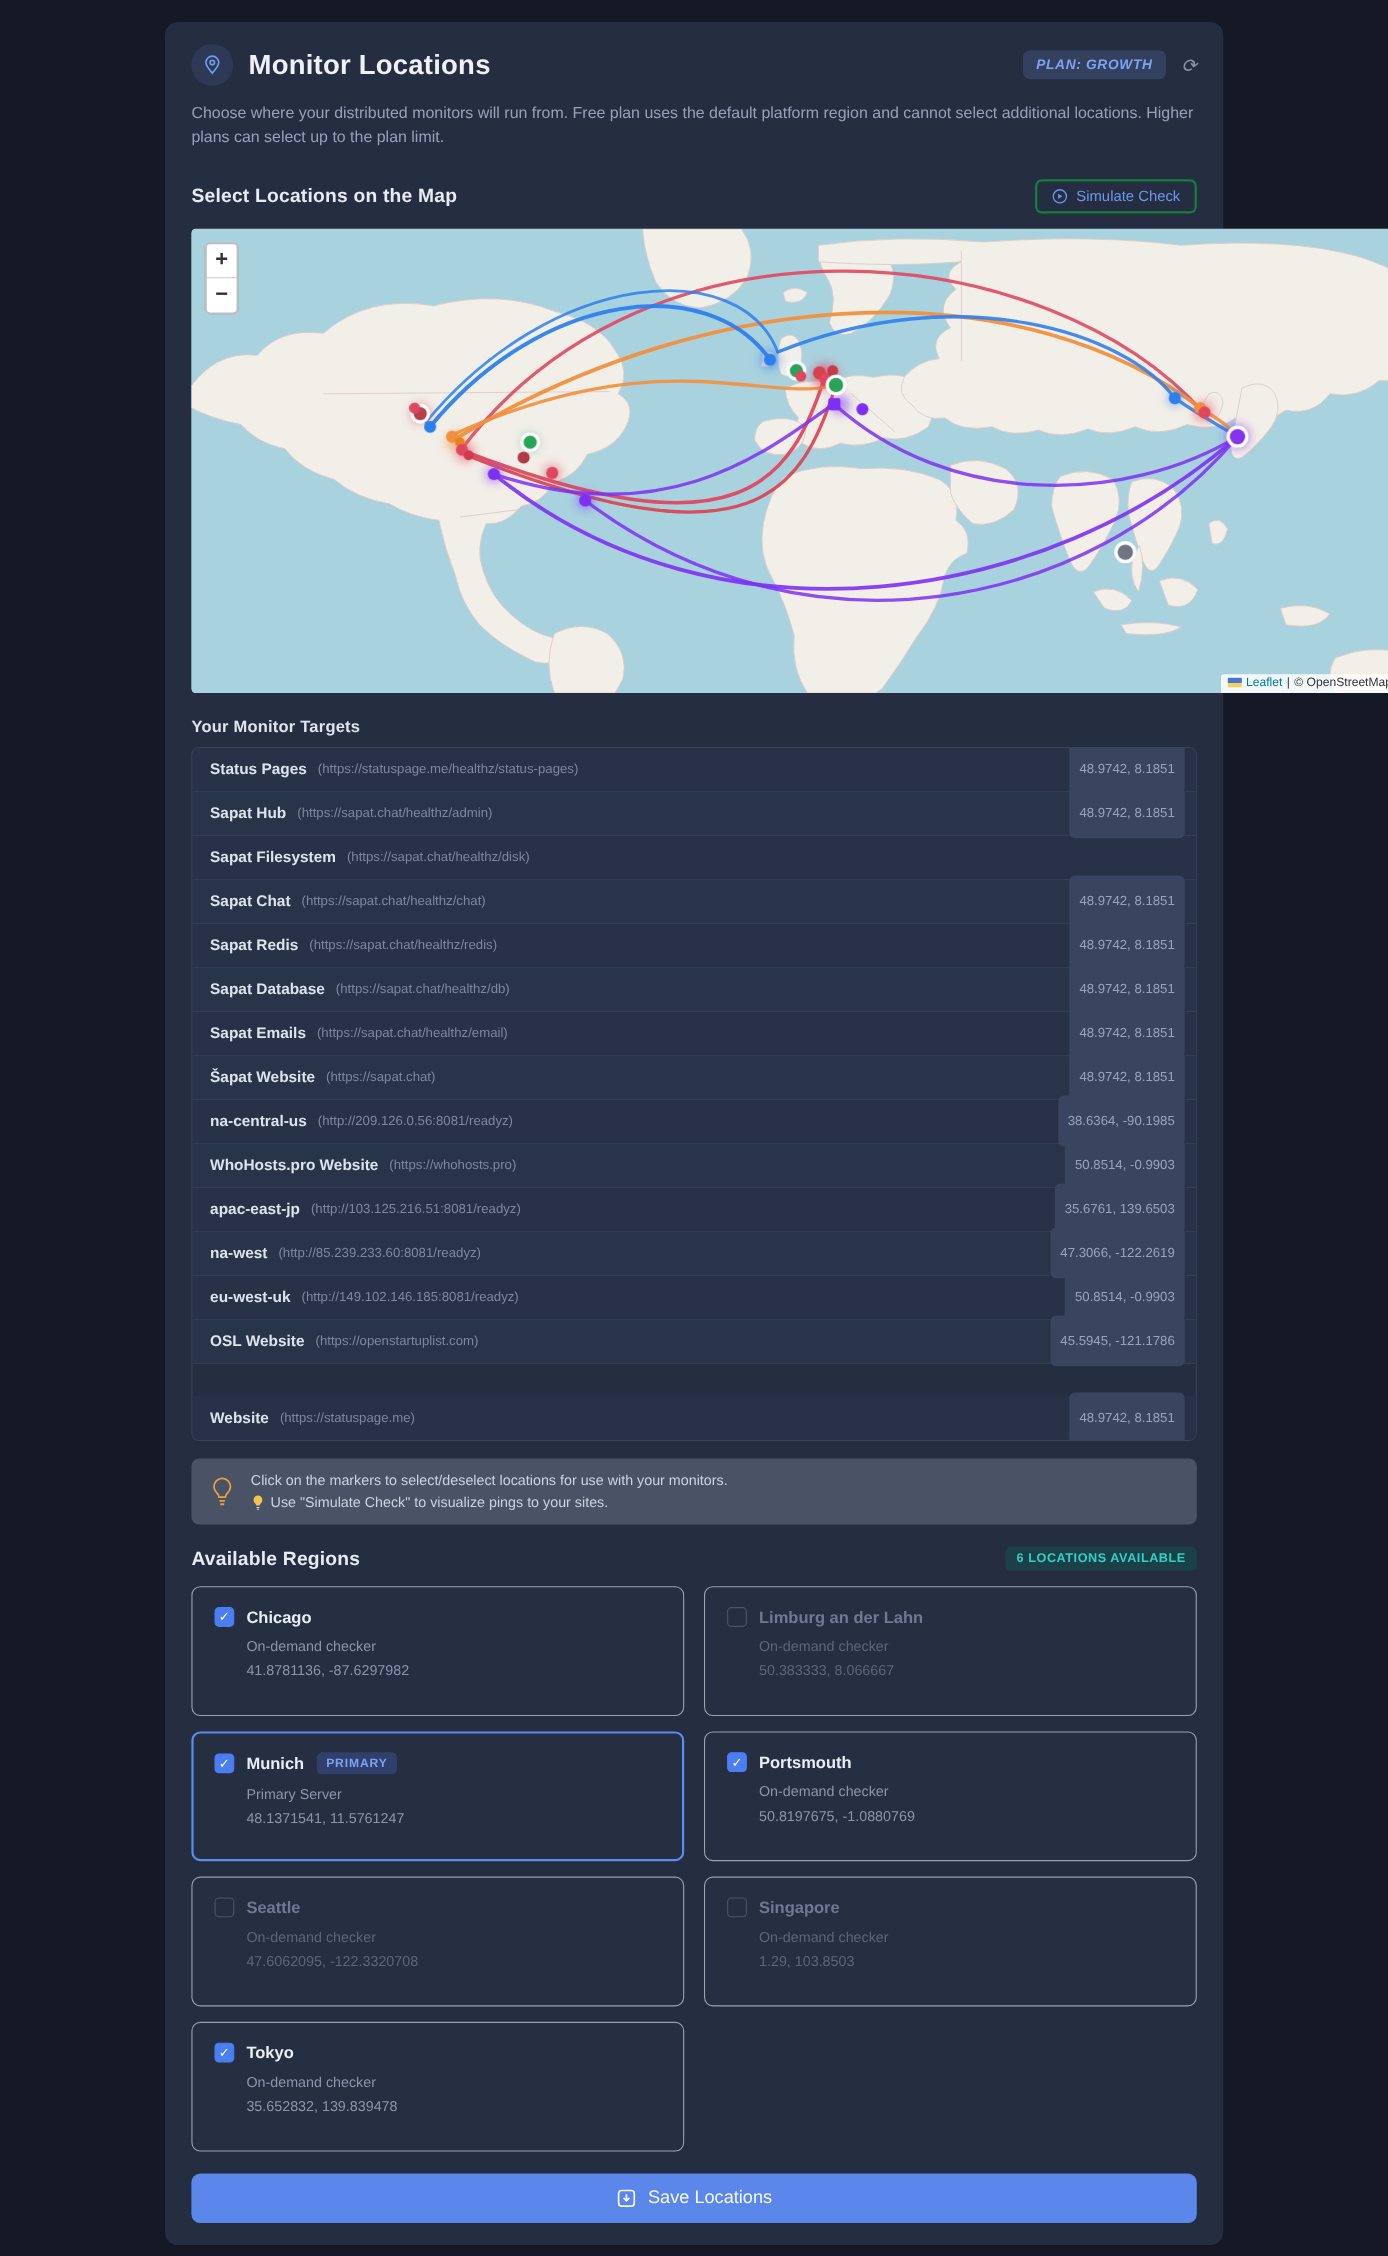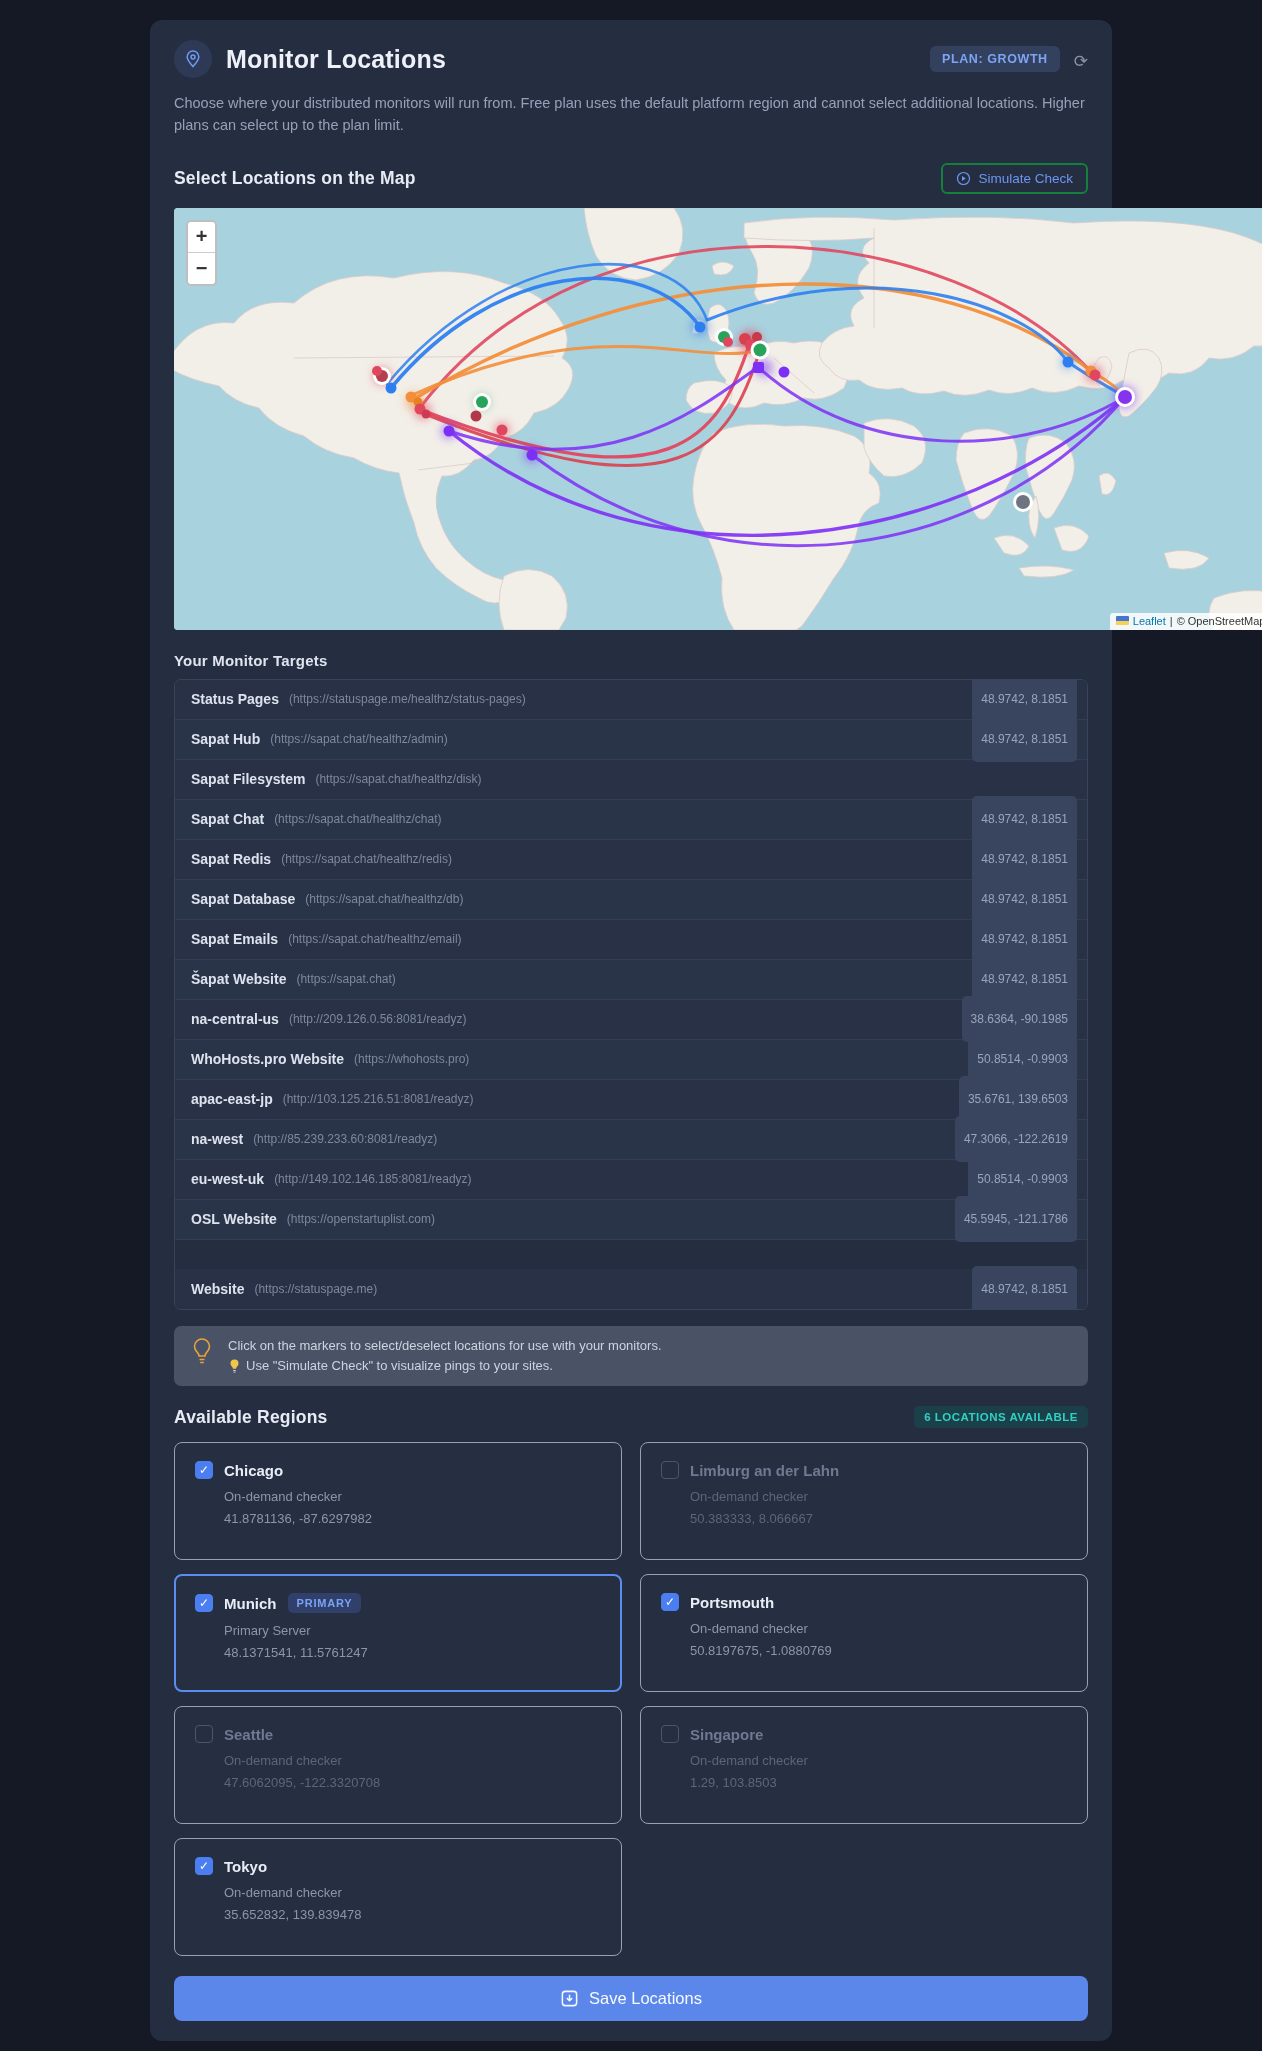--- a/index.html
+++ b/index.html
@@ -5,21 +5,21 @@
   * { box-sizing: border-box; margin: 0; padding: 0; }
   html,body { width:1262px; background:#141925; font-family:"Liberation Sans", sans-serif; }
   body { height:2051px; overflow:hidden; }
 
   .card { position:relative; width:962px; margin:20px auto 0; background:#252d40; border-radius:12px; padding:20px 24px 20px; min-height:2010px; }
 
   
   .hdr { display:flex; align-items:center; }
   .hdr-icon { width:38px; height:38px; border-radius:50%; background:#2e3a55; display:flex; align-items:center; justify-content:center; margin-right:14px; }
   .hdr-title { font-size:25px; font-weight:bold; color:#eef1f8; letter-spacing:.2px; }
-  .hdr-right { margin-left:auto; display:flex; align-items:flex-end; gap:14px; }
+  .hdr-right { margin-left:auto; display:flex; align-items:center; gap:14px;font-style:italic; }
   .plan-badge { background:#33415f; color:#7da4f3; font-size:12.5px; font-weight:bold; letter-spacing:.6px; padding:6px 12px; border-radius:6px; }
   .refresh { color:#8a93a8; font-size:17px; cursor:pointer; }
 
   .desc { margin-top:14px; color:#96a1b9; font-size:14.5px; line-height:1.55; max-width:1160px; }
 
   
   .sec-row { margin-top:26px; display:flex; align-items:center; justify-content:space-between; }
   .sec-title { color:#e7ebf3; font-size:17.5px; font-weight:bold; letter-spacing:.2px; }
   .sim-btn { display:flex; align-items:center; gap:7px; border:2px solid #15803d; color:#6b97ef; background:transparent; font-size:13.5px; padding:6px 13px; border-radius:6px; cursor:pointer; font-family:inherit; }
 
@@ -40,21 +40,21 @@
   .tlist { margin-top:10px; border:1px solid #39445b; border-radius:7px; overflow:hidden; }
   .trow { height:40px; display:flex; align-items:center; padding:0 10px 0 16px; background:#2831457e; background:#283146; border-bottom:1px solid #333d54; }
   .trow:nth-child(even){ background:#2a3449; }
   .trow:last-child { border-bottom:none;margin-top:29px; }
   .tname { color:#dde3ee; font-size:14px; font-weight:bold; }
   .turl { color:#7d889f; font-size:12px; margin-left:10px; }
   .coord { margin-left:auto; background:#39445e; color:#99a4bc; font-size:12px; padding:16px 9px; border-radius:5px; }
   .coord:empty { display:none; }
 
   
-  .tip { margin-top:16px; background:#4a5266; border-radius:7px; padding:10px 16px; display:flex; align-items:flex-start; gap:14px; }
+  .tip { margin-top:16px; background:#4a5266; border-radius:7px; padding:10px 16px; display:flex; align-items:center; gap:14px; }
   .tip-text { color:#ccd3e1; font-size:13px; line-height:1.55; }
   .tip-text .l2 { display:flex; align-items:center; gap:5px; }
 
   
   .reg-row { margin-top:20px; display:flex; align-items:center; justify-content:space-between; }
   .reg-badge { background:#1c4049; color:#31d0c5; font-size:11.5px; font-weight:bold; letter-spacing:.5px; padding:5px 10px; border-radius:5px; }
   .grid { margin-top:14px; display:grid; grid-template-columns:1fr 1fr; gap:14px 18px; }
   .rcard { height:118px; border:1px solid #9aa1ad; border-radius:8px; padding:18px 20px; background:#262e41; cursor:pointer; }
   .rcard.primary { border:2px solid #5b8def; padding:17px 19px; }
   .rcard-top { display:flex; align-items:center; gap:11px; }

